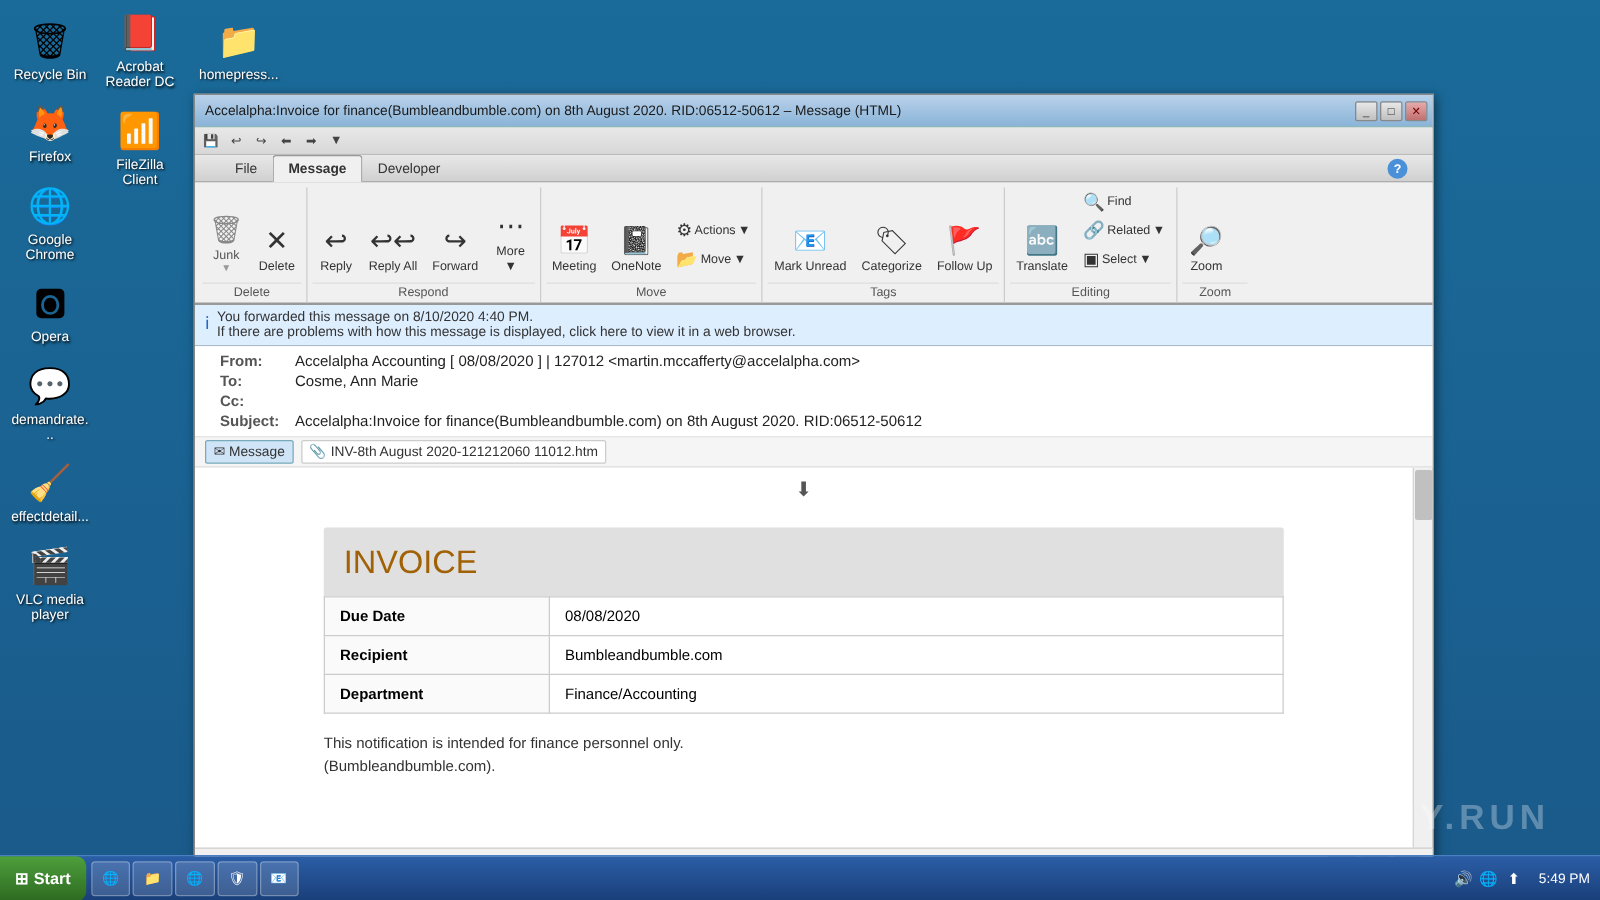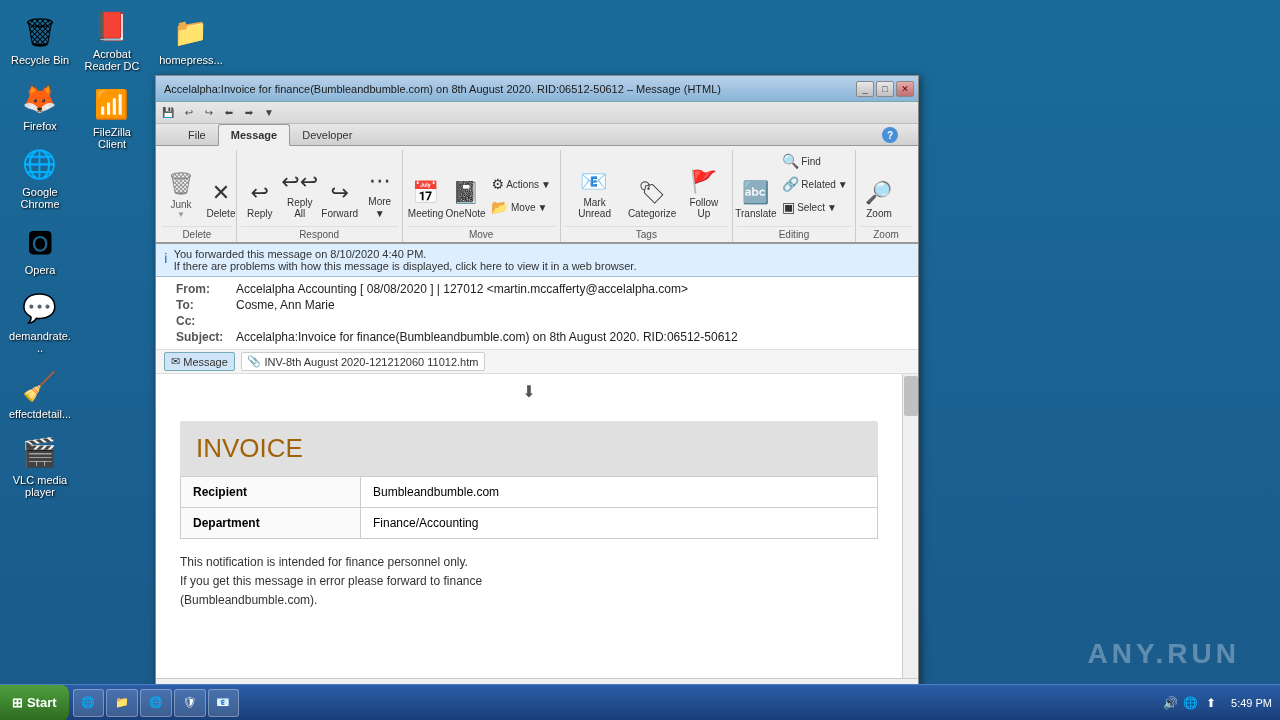--- a/index.html
+++ b/index.html
@@ -117,21 +117,21 @@
       color: white;
       font-size: 11px;
     }
     .clock { text-align: center; font-size: 11px; color: white; }
 
     
     .outlook-window {
       position: absolute;
       top: 75px;
       left: 155px;
-      width: 764px;
+      width: 992px;
       height: 640px;
       background: #f0f0f0;
       border: 1px solid #888;
       box-shadow: 2px 2px 8px rgba(0,0,0,0.5);
       display: flex;
       flex-direction: column;
     }
 
     
     .title-bar {
@@ -746,33 +746,36 @@
       </div>
     </div>
 
     <div style="display:flex;flex:1;overflow:hidden;">
       <div class="msg-body">
         <div class="down-arrow-indicator">⬇</div>
         <div class="msg-body-inner">
           <div class="invoice-header">INVOICE</div>
           <table class="invoice-table">
             <tbody>
+                <tr>
+              <td class="label-cell">Due Date</td>
+              <td>08/08/2020</td>
+            </tr>
             <tr>
               <td class="label-cell">Recipient</td>
               <td>Bumbleandbumble.com</td>
             </tr>
             <tr>
               <td class="label-cell">Department</td>
               <td>Finance/Accounting</td>
             </tr>
           </tbody>
             </table>
           <div class="invoice-notice">
             <div>This notification is intended for finance personnel only.</div>
-            <div>If you get this message in error please forward to finance</div>
             <div>(Bumbleandbumble.com).</div>
           </div>
         </div>
       </div>
       <div class="scroll-area">
         <div style="width:14px;height:40px;background:#c0c0c0;margin:2px auto;border-radius:2px;"></div>
       </div>
     </div>
 
     <div class="bottom-sender-bar">

